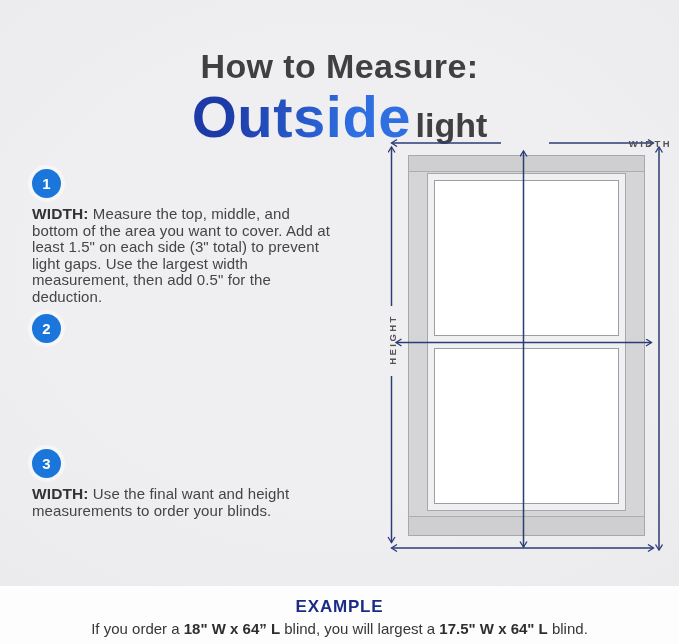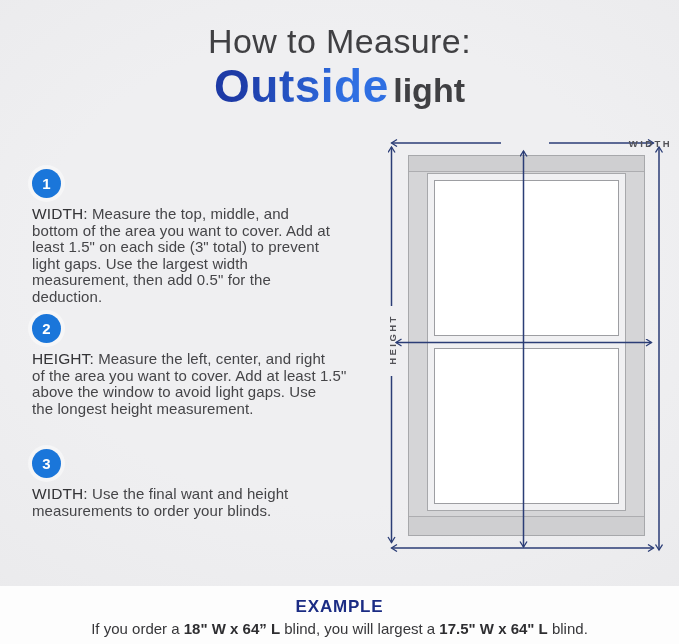--- a/index.html
+++ b/index.html
@@ -15,43 +15,43 @@
   html,body{background:#ffffff;}
   .canvas{
     position:relative;
     width:679px;height:644px;
     overflow:hidden;
     font-family:"Liberation Sans","DejaVu Sans",sans-serif;
     background:radial-gradient(130% 105% at 50% 42%, #efeff1 35%, #e9e9eb 70%, #e0e0e3 100%);
   }
   
   .title-block{position:absolute;top:24px;left:0;right:0;text-align:center;line-height:1.05;}
-  .title-line1{font-size:34px;font-weight:400;letter-spacing:.4px;color:var(--text-dark);}
+  .title-line1{font-size:34px;font-weight:700;letter-spacing:.4px;color:var(--text-dark);margin-top:25px;}
   .title-line2{margin-top:2px;}
   .title-accent{
-    font-size:46px;font-weight:800;letter-spacing:.5px;
+    font-size:58px;font-weight:800;letter-spacing:.5px;
     background:linear-gradient(100deg,var(--title-blue-start) 15%,var(--title-blue-end) 75%);
     -webkit-background-clip:text;background-clip:text;
     -webkit-text-fill-color:transparent;color:transparent;
   }
   .title-suffix{font-size:34px;font-weight:700;color:var(--text-dark);}
   
   .step{position:absolute;left:32px;width:352px;}
   .step-badge{
     width:29px;height:29px;border-radius:50%;
     background:var(--accent-blue);color:#ffffff;
     font-size:15px;font-weight:700;
     display:flex;align-items:center;justify-content:center;
     box-shadow:0 0 0 4px rgba(255,255,255,.45);
   }
   .step-text{
     margin-top:8px;font-size:15px;line-height:16.6px;
     color:var(--text-body);white-space:pre-line;letter-spacing:.1px;
   }
-  .step-text strong{color:#333336;font-weight:400;font-size:15.5px;}
+  .step-text strong{color:#333336;font-weight:700;font-size:15.5px;}
   .step-1{top:169px;}
   .step-2{top:314px;}
   .step-3{top:449px;}
   
   .diagram{position:absolute;left:380px;top:130px;width:292px;height:432px;}
   .win-casing{
     position:absolute;left:28px;top:25px;width:237px;height:381px;
     background:#d5d5d7;border:1px solid #a7a8ab;
   }
   .win-headbar{position:absolute;left:0;right:0;top:0;height:16px;background:#cfcfd1;border-bottom:1px solid #adadb0;}
@@ -93,24 +93,20 @@
     <p class="step-text"><strong>WIDTH:</strong> <span>Measure the top, middle, and
 bottom of the area you want to cover. Add at
 least 1.5" on each side (3" total) to prevent
 light gaps. Use the largest width
 measurement, then add 0.5" for the
 deduction.</span></p>
   </div>
 
   <div class="step step-2">
     <div class="step-badge">2</div>
-    <p class="step-text"><strong>HEIGHT:</strong> <span>Measure the left, center, and right
-of the area you want to cover. Add at least 1.5"
-above the window to avoid light gaps. Use
-the longest height measurement.</span></p>
   </div>
 
   <div class="step step-3">
     <div class="step-badge">3</div>
     <p class="step-text"><strong>WIDTH:</strong> <span>Use the final want and height
 measurements to order your blinds.</span></p>
   </div>
 
   <div class="diagram">
     <div class="win-casing">

